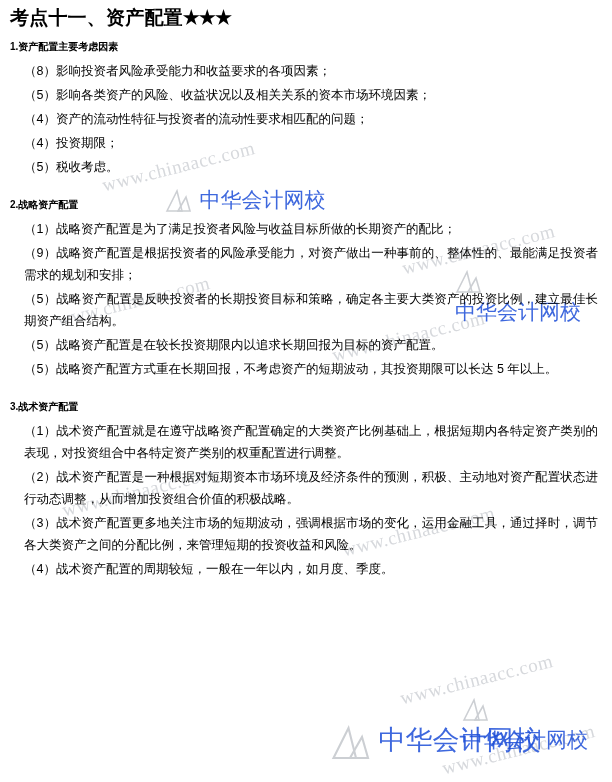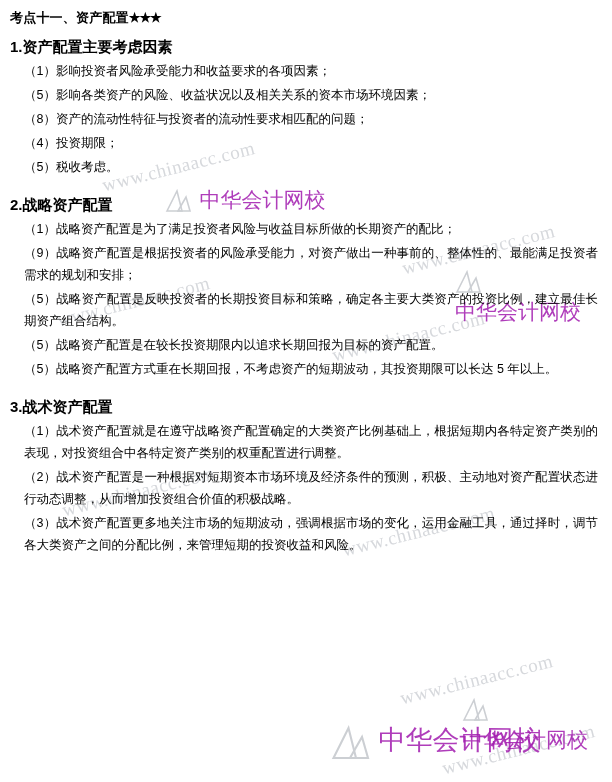--- a/index.html
+++ b/index.html
@@ -17,31 +17,31 @@
   }
   .page {
     position: relative;
     width: 612px;
     height: 782px;
     box-sizing: border-box;
     padding: 8px 14px 0 10px;
     z-index: 2;
   }
   .doc-title {
-    font-size: 13px;
+    font-size: 19px;
     font-weight: bold;
     line-height: 20px;
     margin: 0 0 9px 0;
     letter-spacing: 0.2px;
   }
   .stars {
     letter-spacing: -1px;
   }
   .section-head {
-    font-size: 15px;
+    font-size: 10px;
     font-weight: bold;
     line-height: 18px;
     margin: 10px 0 4px 0;
   }
   .para {
     font-size: 12.5px;
     line-height: 22px;
     margin: 0 0 2px 0;
     text-align: justify;
     text-justify: inter-ideograph;
@@ -71,21 +71,21 @@
   }
   .wm-logo {
     position: absolute;
     z-index: 1;
     opacity: 0.85;
     pointer-events: none;
   }
   .wm-logo .logo-text {
     font-family: Liberation Serif, serif;
     font-size: 21px;
-    color: #a21caf;
+    color: #1d4ed8;
     white-space: nowrap;
   }
   .wm-logo .logo-mark {
     display: inline-block;
     vertical-align: middle;
     margin-right: 4px;
   }
 </style>
 </head>
 <body>
@@ -141,35 +141,36 @@
   </div>
 </div>
 
 <div class="page">
 
   <h1 class="doc-title">
     <span>考点十一、资产配置</span><span class="stars">★★★</span>
   </h1>
 
   <h2 class="section-head">1.资产配置主要考虑因素</h2>
-  <p class="para">（1）影响投资者风险承受能力和收益要求的各项因素；</p>
+  <p class="para">（8）影响投资者风险承受能力和收益要求的各项因素；</p>
   <p class="para">（5）影响各类资产的风险、收益状况以及相关关系的资本市场环境因素；</p>
-  <p class="para">（8）资产的流动性特征与投资者的流动性要求相匹配的问题；</p>
+  <p class="para">（4）资产的流动性特征与投资者的流动性要求相匹配的问题；</p>
   <p class="para">（4）投资期限；</p>
   <p class="para">（5）税收考虑。</p>
 
   <div class="spacer-sm"></div>
 
   <h2 class="section-head">2.战略资产配置</h2>
   <p class="para">（1）战略资产配置是为了满足投资者风险与收益目标所做的长期资产的配比；</p>
   <p class="para">（9）战略资产配置是根据投资者的风险承受能力，对资产做出一种事前的、整体性的、最能满足投资者需求的规划和安排；</p>
   <p class="para">（5）战略资产配置是反映投资者的长期投资目标和策略，确定各主要大类资产的投资比例，建立最佳长期资产组合结构。</p>
   <p class="para">（5）战略资产配置是在较长投资期限内以追求长期回报为目标的资产配置。</p>
   <p class="para">（5）战略资产配置方式重在长期回报，不考虑资产的短期波动，其投资期限可以长达 5 年以上。</p>
 
   <div class="spacer-sm"></div>
 
   <h2 class="section-head">3.战术资产配置</h2>
   <p class="para">（1）战术资产配置就是在遵守战略资产配置确定的大类资产比例基础上，根据短期内各特定资产类别的表现，对投资组合中各特定资产类别的权重配置进行调整。</p>
   <p class="para">（2）战术资产配置是一种根据对短期资本市场环境及经济条件的预测，积极、主动地对资产配置状态进行动态调整，从而增加投资组合价值的积极战略。</p>
   <p class="para">（3）战术资产配置更多地关注市场的短期波动，强调根据市场的变化，运用金融工具，通过择时，调节各大类资产之间的分配比例，来管理短期的投资收益和风险。</p>
+  <p class="para">（4）战术资产配置的周期较短，一般在一年以内，如月度、季度。</p>
 
 </div>
 
 </body></html>

